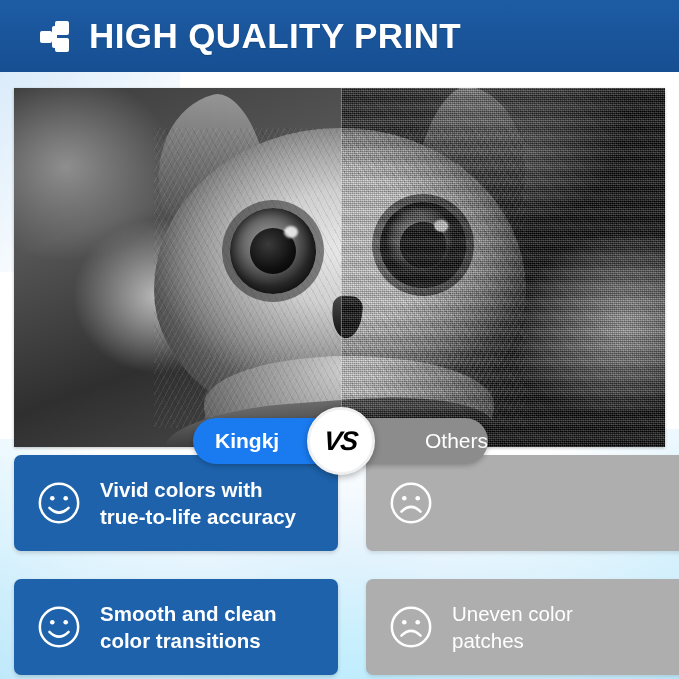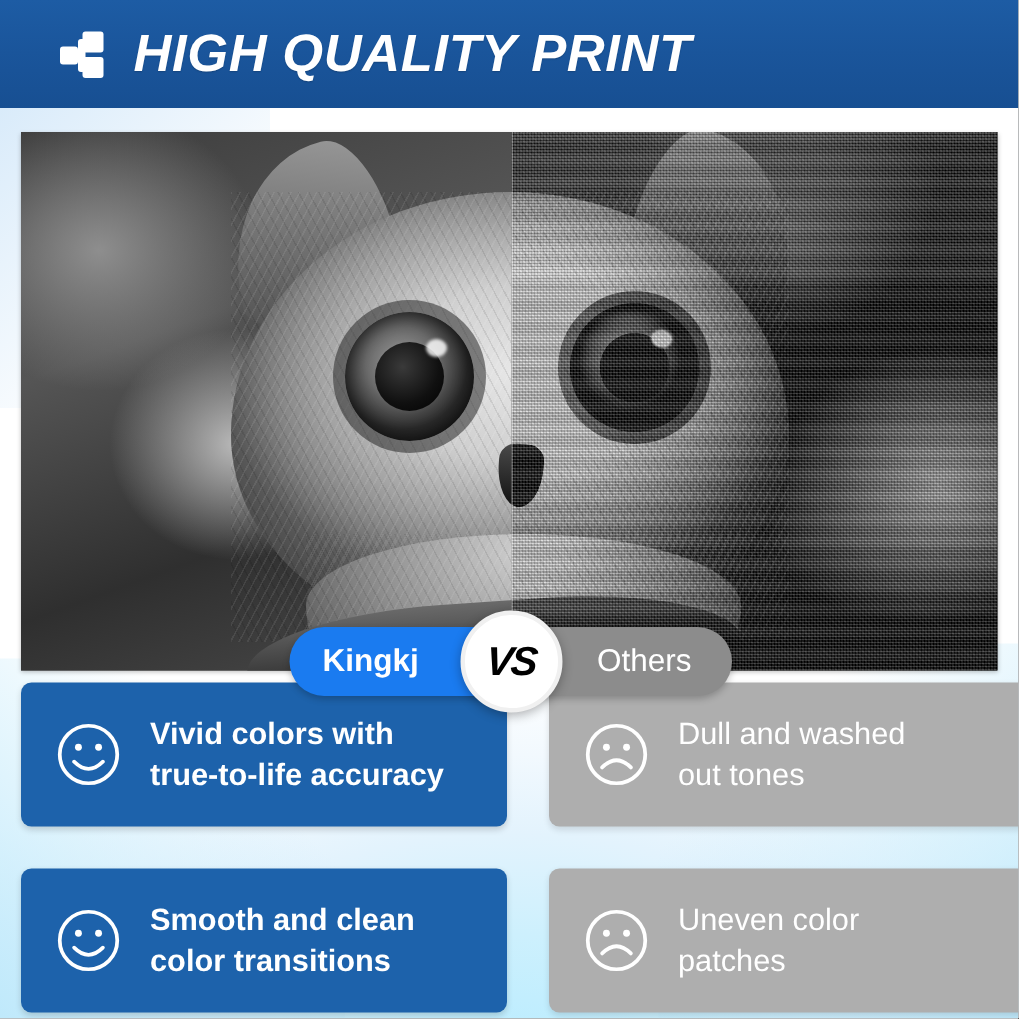--- a/index.html
+++ b/index.html
@@ -48,21 +48,20 @@
 
   
   .header {
     position: absolute;
     left: 0; top: 0;
     width: 679px; height: 72px;
     background: linear-gradient(180deg, #1d5ca4 0%, #1a559b 48%, #174f92 100%);
     display: flex;
     align-items: center;
     z-index: 5;
-    font-style: italic;
   }
   .header-inner {
     display: flex;
     align-items: center;
     margin-left: 40px;
     gap: 15px;
   }
   .brand-icon {
     position: relative;
     width: 34px; height: 34px;
@@ -259,20 +258,21 @@
     box-shadow: 0 2px 5px rgba(0,0,0,0.22);
     text-align: center;
   }
   .pill-right {
     left: 340px; width: 148px;
     background: #8c8c8c;
     border-radius: 0 23px 23px 0;
     padding-left: 58px;
     font-weight: normal;
     box-shadow: 0 2px 5px rgba(0,0,0,0.22);
+    justify-content: flex-end;
   }
   .vs-circle {
     position: absolute;
     left: 307px; top: -11px;
     width: 68px; height: 68px;
     border-radius: 50%;
     background: #ffffff;
     border: 3px solid #f0f0f0;
     box-shadow: 0 2px 7px rgba(0,0,0,0.3);
     display: flex;
@@ -426,24 +426,20 @@
 
     <div class="card bad">
       <span class="face">
         <svg viewBox="0 0 48 48" width="46" height="46" fill="none" stroke="#ffffff" stroke-width="2.6" stroke-linecap="round">
           <circle cx="24" cy="24" r="20"></circle>
           <circle cx="17" cy="19" r="2.4" fill="#ffffff" stroke="none"></circle>
           <circle cx="31" cy="19" r="2.4" fill="#ffffff" stroke="none"></circle>
           <path d="M14 33 q10 -10 20 0"></path>
         </svg>
       </span>
-      <div class="card-text">
-        <div>Dull and washed</div>
-        <div>out tones</div>
-      </div>
     </div>
 
     <div class="card good">
       <span class="face">
         <svg viewBox="0 0 48 48" width="46" height="46" fill="none" stroke="#ffffff" stroke-width="2.6" stroke-linecap="round">
           <circle cx="24" cy="24" r="20"></circle>
           <circle cx="17" cy="19" r="2.4" fill="#ffffff" stroke="none"></circle>
           <circle cx="31" cy="19" r="2.4" fill="#ffffff" stroke="none"></circle>
           <path d="M14 29 q10 10 20 0"></path>
         </svg>

